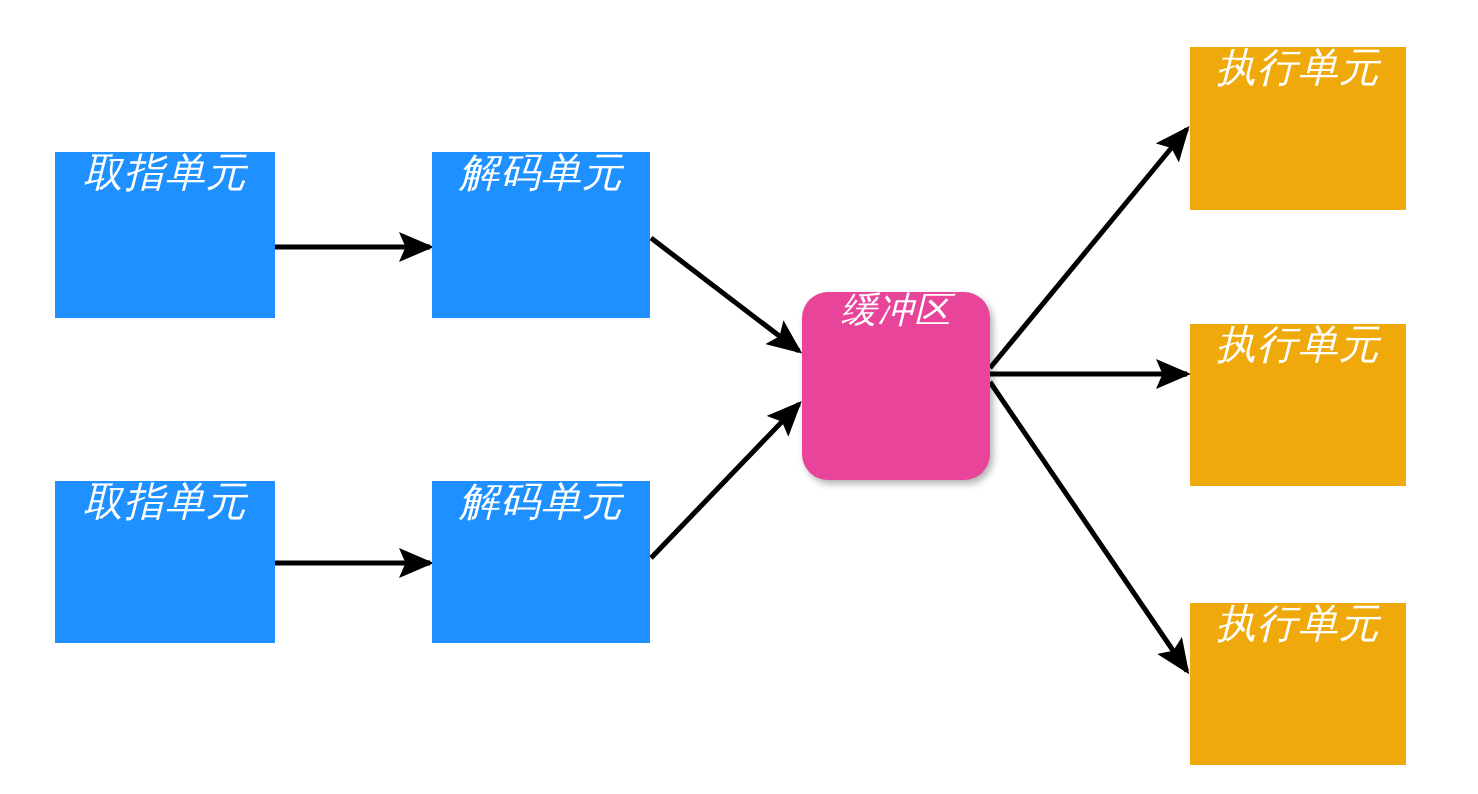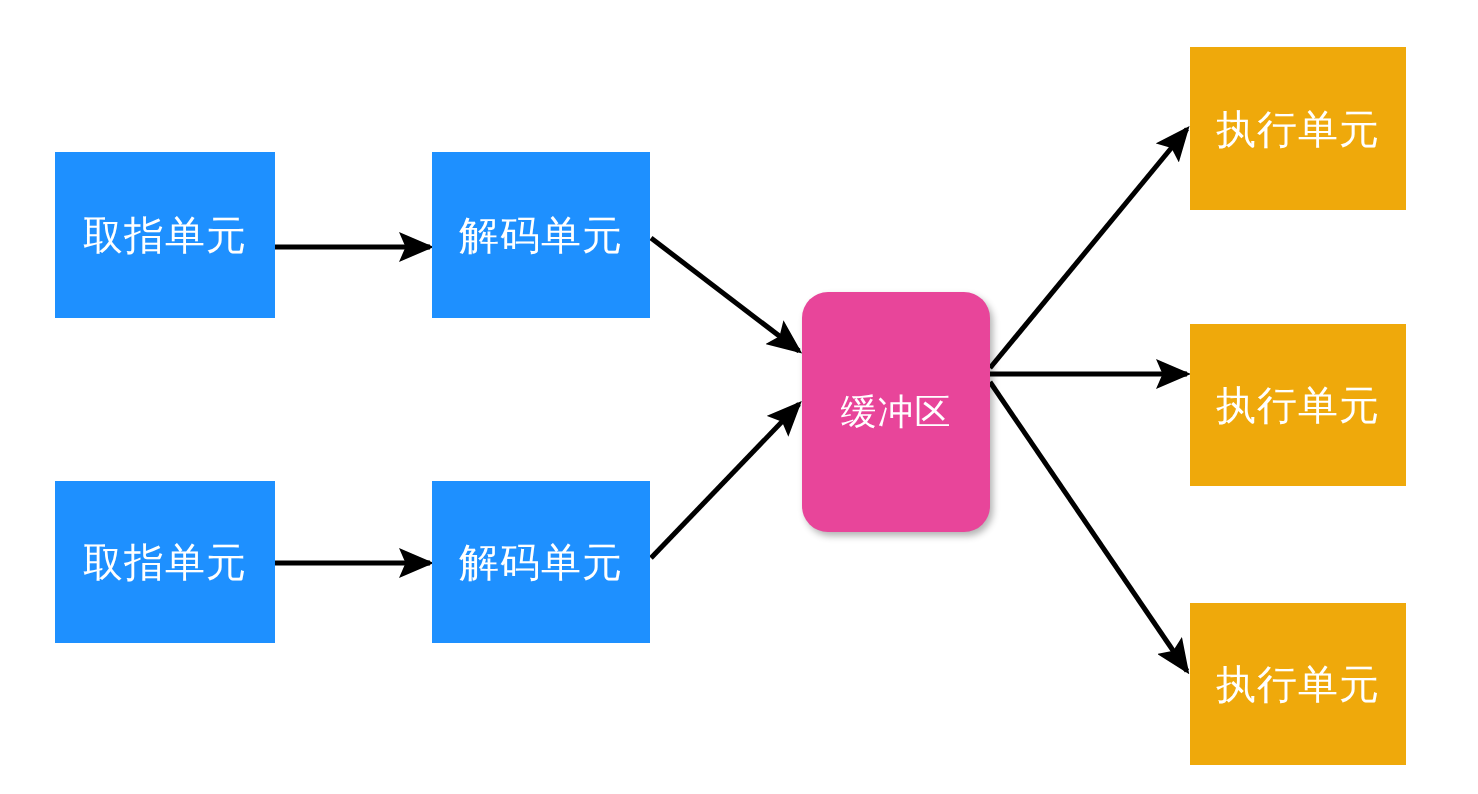--- a/index.html
+++ b/index.html
@@ -11,30 +11,30 @@
     position: relative;
     width: 1478px;
     height: 794px;
     background: #ffffff;
     overflow: hidden;
     font-family: "Liberation Sans", "DejaVu Sans", sans-serif;
   }
   .node {
     position: absolute;
     display: flex;
-    align-items: center;
     justify-content: center;
     box-sizing: border-box;
     color: #ffffff;
     font-size: 40px;
     font-weight: 400;
     line-height: 1;
     letter-spacing: 1px;
     white-space: nowrap;
     user-select: none;
+    font-style: italic;
   }
   .node-fetch, .node-decode {
     background: #1e90ff;
   }
   .node-buffer {
     background: #e8459a;
     border-radius: 26px;
     box-shadow: 3px 4px 7px rgba(0,0,0,0.30);
     font-size: 36px;
   }
@@ -78,21 +78,21 @@
       </div>
       <div class="node node-decode" style="left: 432px; top: 152px; width: 218px; height: 166px; background: rgb(30, 144, 255);">
         <span class="node-label">解码单元</span>
       </div>
       <div class="node node-fetch" style="left: 55px; top: 481px; width: 220px; height: 162px; background: rgb(30, 144, 255);">
         <span class="node-label">取指单元</span>
       </div>
       <div class="node node-decode" style="left: 432px; top: 481px; width: 218px; height: 162px; background: rgb(30, 144, 255);">
         <span class="node-label">解码单元</span>
       </div>
-      <div class="node node-buffer" style="left: 802px; top: 292px; width: 188px; height: 240px; background: rgb(232, 69, 154);">
+      <div class="node node-buffer" style="left: 802px; top: 292px; width: 188px; height: 188px; background: rgb(232, 69, 154);">
         <span class="node-label">缓冲区</span>
       </div>
       <div class="node node-execute" style="left: 1190px; top: 47px; width: 216px; height: 163px; background: rgb(239, 169, 11);">
         <span class="node-label">执行单元</span>
       </div>
       <div class="node node-execute" style="left: 1190px; top: 324px; width: 216px; height: 162px; background: rgb(239, 169, 11);">
         <span class="node-label">执行单元</span>
       </div>
       <div class="node node-execute" style="left: 1190px; top: 603px; width: 216px; height: 162px; background: rgb(239, 169, 11);">
         <span class="node-label">执行单元</span>

